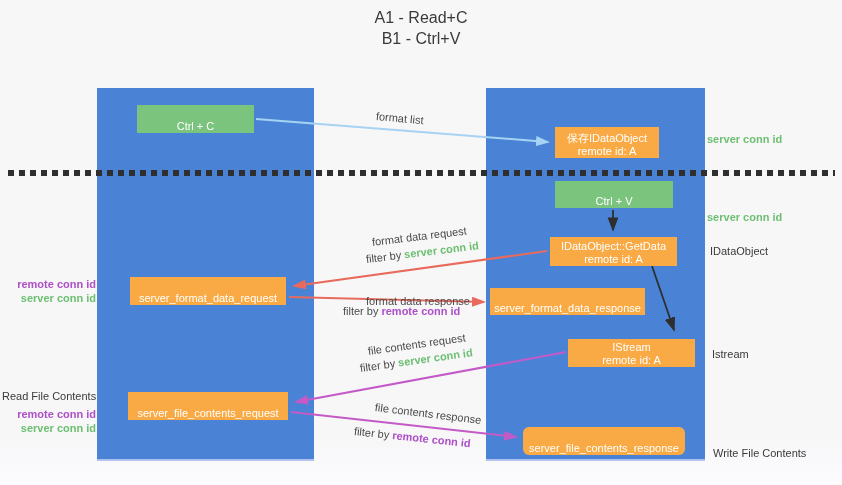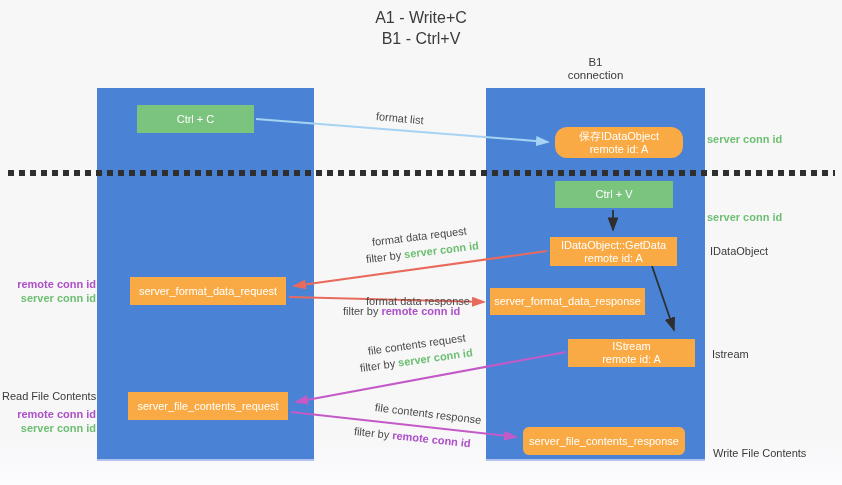--- a/index.html
+++ b/index.html
@@ -6,50 +6,46 @@
   body{font-family:"Liberation Sans","DejaVu Sans",sans-serif;background:#f7f7f8;}
   .canvas{position:relative;width:842px;height:485px;overflow:hidden;
           background:linear-gradient(180deg,#f7f7f8 0%,#f7f7f8 90%,#fcfcff 100%);}
   .abs{position:absolute;}
   .title{left:296px;top:7px;width:250px;text-align:center;color:#3a3a3a;
          font-size:16px;line-height:21px;}
   .colheader{top:56px;text-align:center;color:#3a3a3a;font-size:11.5px;line-height:13px;}
   .column{top:88px;height:371px;background:#4a83d6;border-bottom:2px solid #b3c2ec;}
   .dashline{left:8px;top:170px;width:827px;height:6px;
             background:repeating-linear-gradient(90deg,#2f2f2f 0 6px,transparent 6px 11px);}
-  .box{display:flex;flex-direction:column;align-items:center;justify-content:center;
+  .box{display:flex;flex-direction:column;align-items:center;justify-content:flex-end;
        color:#fff;font-size:11px;line-height:13px;text-align:center;}
   .box.green{background:#7bc47e;}
   .box.orange{background:#f9aa44;}
   .lbl{font-size:11px;line-height:13px;color:#4a4a4a;white-space:nowrap;}
   .green-t{color:#6dbf72;font-weight:bold;}
   .purple-t{color:#ae4fc8;font-weight:bold;}
   .dark-t{color:#3a3a3a;font-weight:normal;}
   .right-align{text-align:right;}
   .rot{transform-origin:left center;}
   .prefix{margin-right:3px;}
   svg.arrows{left:0;top:0;pointer-events:none;}
 </style>
 </head>
 <body>
 
 <div class="canvas">
 
   <div class="abs title">
-    <div>A1 - Write+C</div>
+    <div>A1 - Read+C</div>
     <div>B1 - Ctrl+V</div>
   </div>
 
   <div class="abs colheader" style="left:103px;width:217px;margin-top:42px;">
     <div>A1</div>
     <div>remote</div>
-  </div>
-  <div class="abs colheader" style="left:486px;width:219px;">
-    <div>B1</div>
-    <div>connection</div>
   </div>
 
   <div class="abs column" style="left:97px;width:217px;"></div>
   <div class="abs column" style="left:486px;width:219px;"></div>
 
   <div class="abs dashline"></div>
 
   <svg class="abs arrows" width="842" height="485">
     <defs>
       <marker id="m-blue" markerWidth="7" markerHeight="6" refX="6" refY="2.5" orient="auto">
@@ -70,21 +66,21 @@
     <line x1="652" y1="266" x2="674" y2="330" stroke="#2e2e2e" stroke-width="1.8" marker-end="url(#m-black)"></line>
     <line x1="547" y1="251" x2="294" y2="286" stroke="#e96a5c" stroke-width="2" marker-end="url(#m-red)"></line>
     <line x1="289" y1="297" x2="484" y2="302" stroke="#e96a5c" stroke-width="2" marker-end="url(#m-red)"></line>
     <line x1="566" y1="352" x2="296" y2="402" stroke="#c45ac8" stroke-width="2" marker-end="url(#m-mag)"></line>
     <line x1="291" y1="412" x2="516" y2="437" stroke="#c45ac8" stroke-width="2" marker-end="url(#m-mag)"></line>
   </svg>
 
   <div class="abs box green" style="left:137px;top:105px;width:117px;height:28px;">
     <span>Ctrl + C</span>
   </div>
-  <div class="abs box orange" style="left:555px;top:127px;width:128px;height:31px;border-radius:12px;">
+  <div class="abs box orange" style="left:555px;top:127px;width:104px;height:31px;">
     <span>保存IDataObject</span>
     <span>remote id: A</span>
   </div>
   <div class="abs box green" style="left:555px;top:181px;width:118px;height:27px;">
     <span>Ctrl + V</span>
   </div>
   <div class="abs box orange" style="left:550px;top:237px;width:127px;height:29px;">
     <span>IDataObject::GetData</span>
     <span>remote id: A</span>
   </div>

